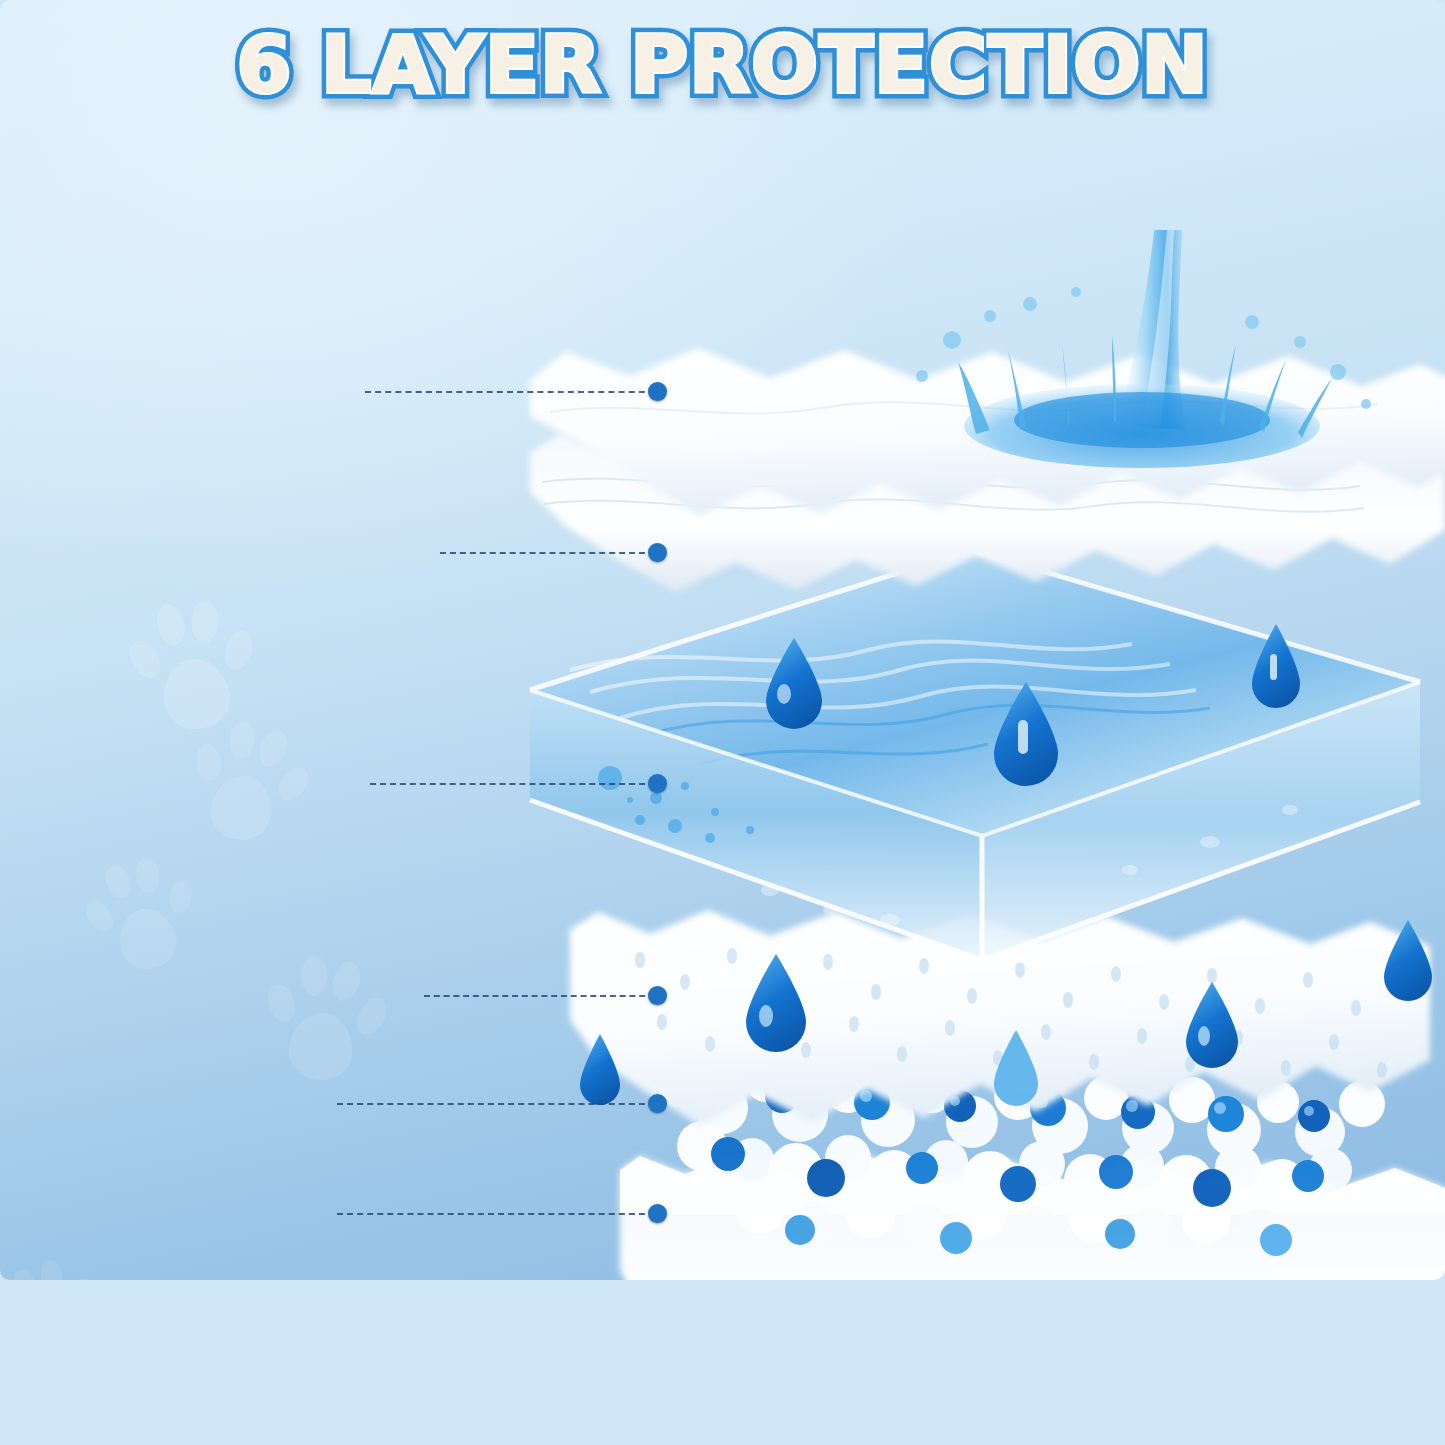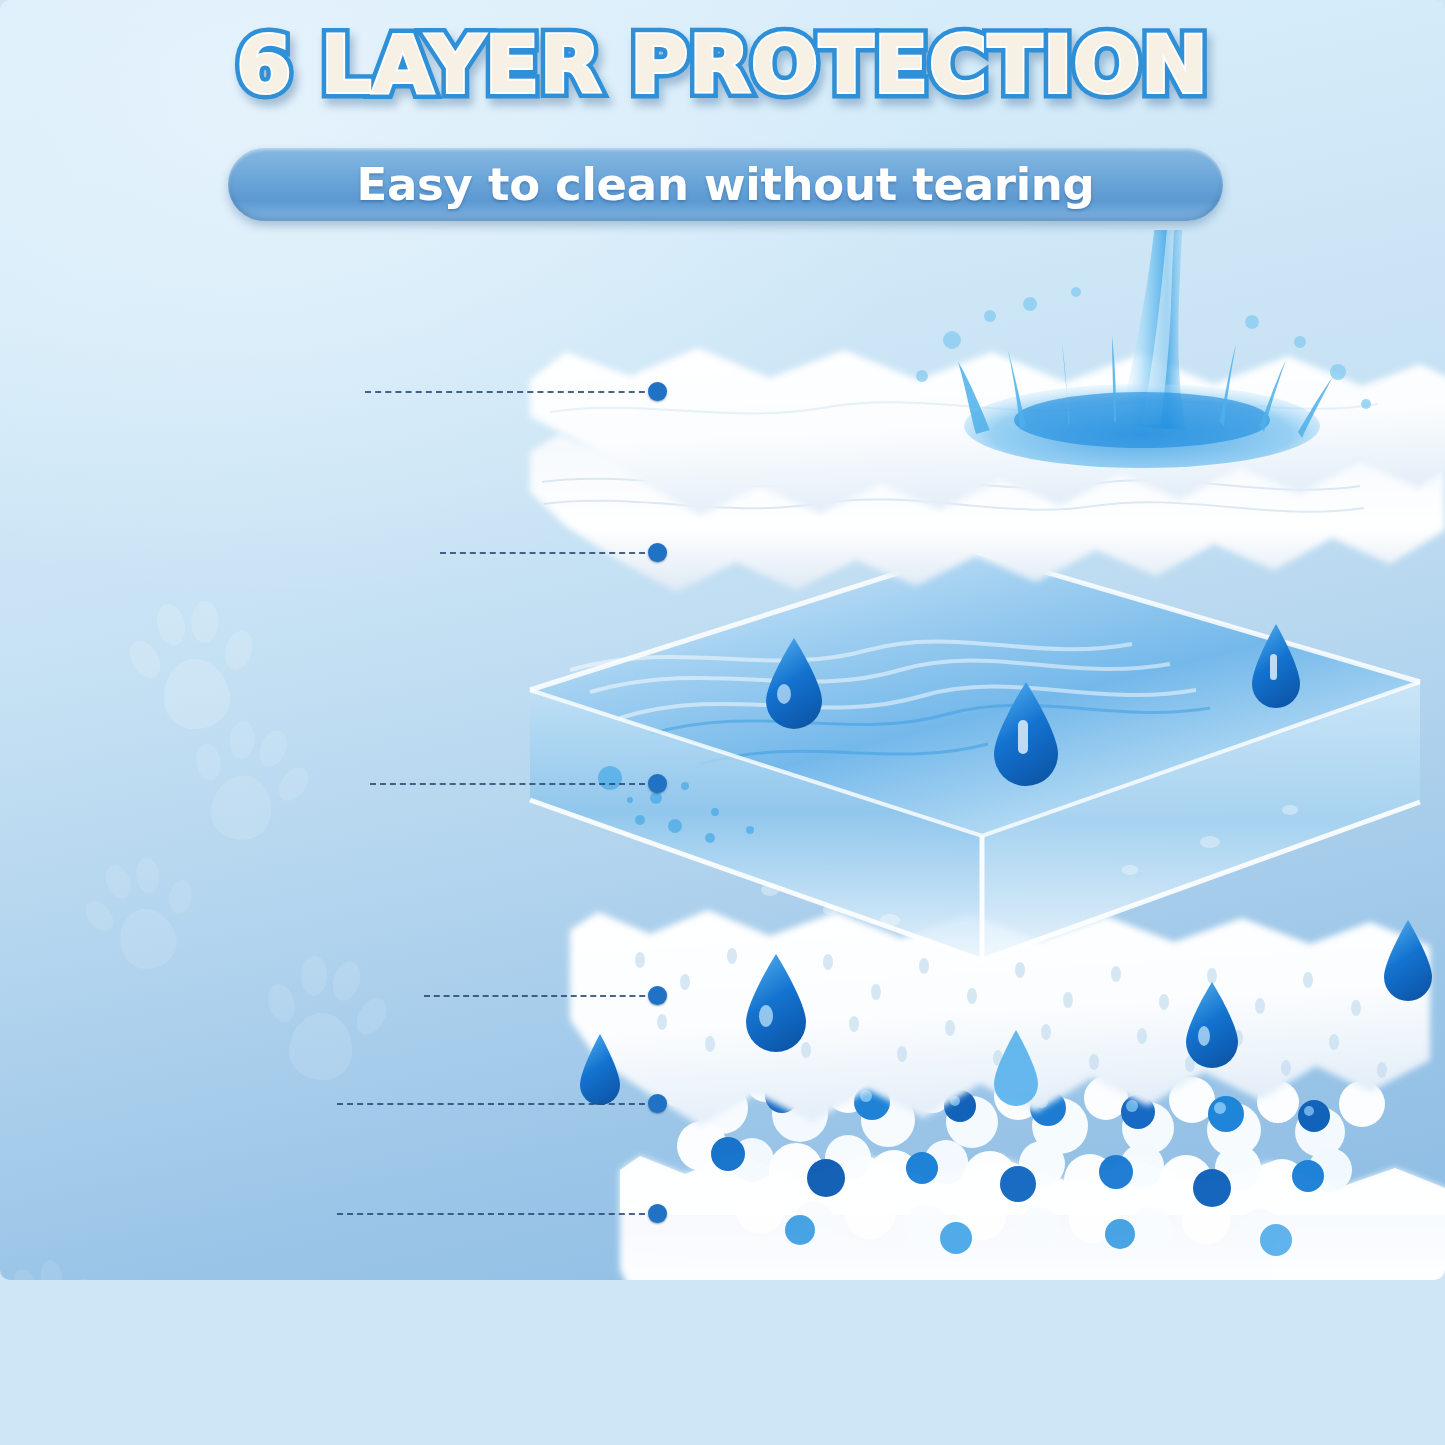--- a/index.html
+++ b/index.html
@@ -410,23 +410,20 @@
           <circle cx="452" cy="146" r="6"></circle>
           <circle cx="896" cy="174" r="5"></circle>
       </g>
     </g>
   </svg>
 
   <div id="headline">6 LAYER PROTECTION</div>
   <div id="headline-inner">6 LAYER PROTECTION</div>
   <div id="headline-top">6 LAYER PROTECTION</div>
 
-  <div id="subtitle-banner">
-    <span id="subtitle-text">Easy to clean without tearing</span>
-  </div>
 
   <div class="callout">
 
     <div class="cline" style="left:365px;top:391px;width:290px;"></div>
     <div class="cdot" style="left:648px;top:382px;"></div>
   </div>
 
   <div class="callout">
 
     <div class="cline" style="left:440px;top:552px;width:215px;"></div>

